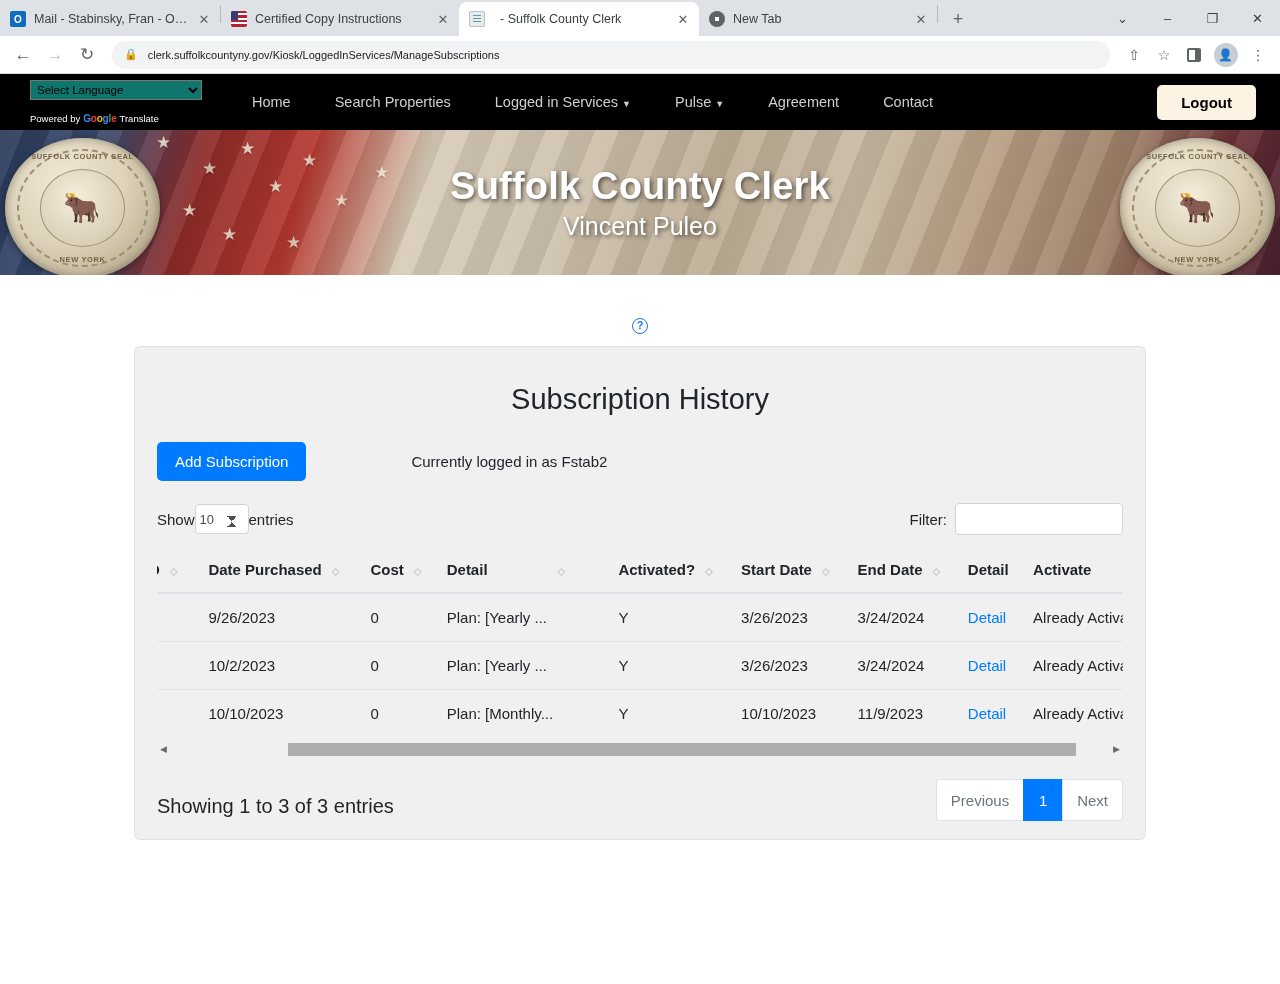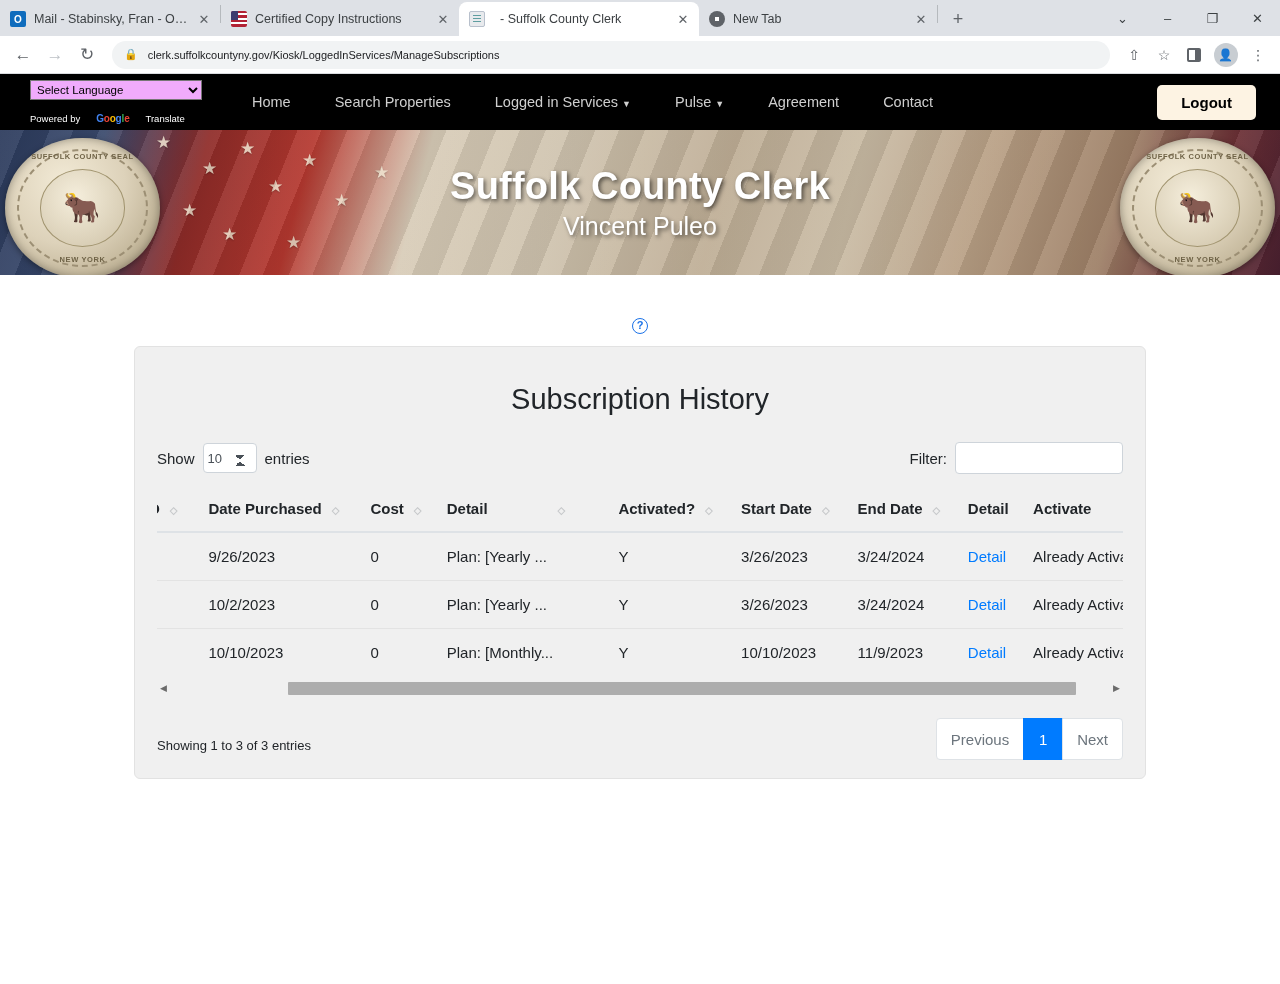--- a/index.html
+++ b/index.html
@@ -120,26 +120,26 @@
 
   
   .site-nav {
     height: 56px; background: #000000;
     display: flex; align-items: center; padding: 0 24px 0 30px; gap: 0;
   }
   .translate-widget { width: 180px; flex: 0 0 180px; }
   .lang-select {
     width: 172px; height: 20px; font-size: 11.5px;
     font-family: "Liberation Sans", sans-serif;
-    background: #f0abfc; color: #000; border: 1px solid #767676;
+    background: #0f766e; color: #000; border: 1px solid #767676;
     padding: 0 2px; cursor: pointer;
   }
   .powered-by {
     font-size: 9.5px; color: #ffffff; margin-top: 13px;
-    display: flex; align-items: center; gap: 16px; white-space: nowrap;
+    display: flex; align-items: center; gap: 3px; white-space: nowrap;
   }
   .g-logo { font-weight: bold; font-size: 10px; letter-spacing: -0.2px; }
   .g-b { color: #4285F4; } .g-r { color: #EA4335; }
   .g-y { color: #FBBC05; } .g-g { color: #34A853; }
   .nav-links { display: flex; align-items: center; gap: 16px; margin-left: 28px; }
   .nav-link {
     color: #cfcfcf; font-size: 14.5px; padding: 8px 14px;
     cursor: pointer; white-space: nowrap;
   }
   .caret { font-size: 9px; margin-left: 4px; }
@@ -243,21 +243,21 @@
     font-size: 15px; padding: 11px 18px; cursor: pointer;
     font-family: "Liberation Sans", sans-serif;
   }
   .logged-as { margin-left: 105px; font-size: 15px; color: #212529; }
 
   .controls-row {
     display: flex; align-items: center; justify-content: space-between;
     margin-bottom: 14px;
   }
   .show-entries {
-    display: flex; align-items: center; gap: 8px;
+    display: flex; align-items: center; gap: 0;
     font-size: 15px; color: #212529;
   }
   .entries-select {
     width: 54px; height: 30px; font-size: 13px; color: #495057;
     border: 1px solid #ced4da; border-radius: 4px; background: #fff;
     padding: 0 4px; cursor: pointer;
     font-family: "Liberation Sans", sans-serif;
     appearance: none; -webkit-appearance: none;
     background-image:
       linear-gradient(45deg, transparent 50%, #495057 50%),
@@ -310,21 +310,21 @@
   .hscroll-track { flex: 1; height: 13px; position: relative; }
   .hscroll-thumb {
     position: absolute; left: 12.6%; width: 83.8%; height: 13px;
     background: #adadad; border-radius: 1px; cursor: grab;
   }
 
   .footer-row {
     display: flex; align-items: center; justify-content: space-between;
     margin-top: 22px;
   }
-  .showing-text { font-size: 13px; color: #212529; margin-top: 12px; }
+  .showing-text { font-size: 20px; color: #212529; margin-top: 12px; }
   .pagination { display: flex; gap: 0; }
   .page-btn {
     min-width: 40px; height: 42px; padding: 0 14px;
     display: flex; align-items: center; justify-content: center;
     font-size: 15px; background: #fff; border: 1px solid #dee2e6;
     color: #6c757d; cursor: pointer; margin-left: -1px;
   }
   .page-btn:first-child { border-radius: 4px 0 0 4px; margin-left: 0; }
   .page-btn:last-child { border-radius: 0 4px 4px 0; }
   .page-btn.active {
@@ -441,20 +441,24 @@
 </div>
 
 <div class="page-body">
   <div class="help-icon-wrap">
     <div class="help-icon">?</div>
   </div>
 
   <div class="card">
     <h1 class="card-title">Subscription History</h1>
 
+    <div class="toolbar-row">
+      <button class="add-btn">Add Subscription</button>
+      <span class="logged-as">Currently logged in as Fstab2</span>
+    </div>
 
     <div class="controls-row">
       <div class="show-entries">
         <span>Show</span>
         <select class="entries-select">
           <option>10</option>
         </select>
         <span>entries</span>
       </div>
       <div class="filter-box">

